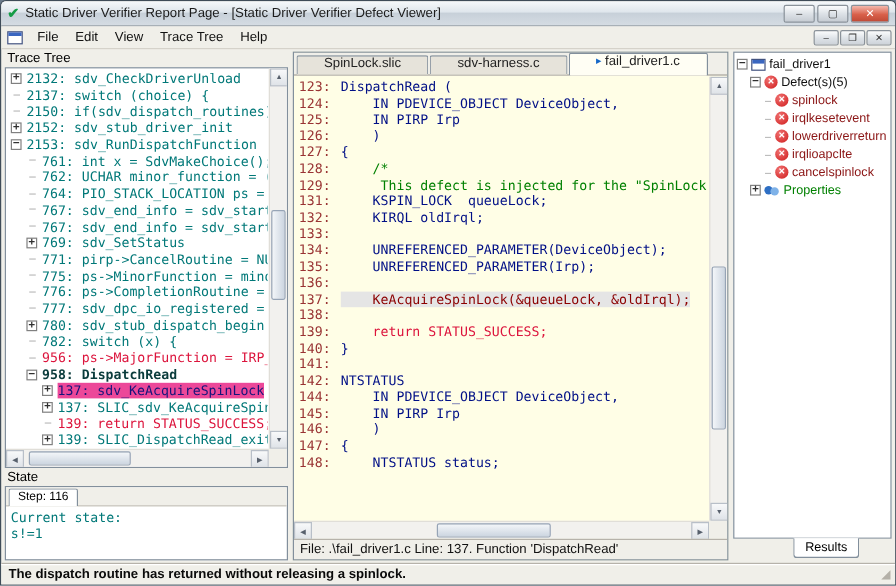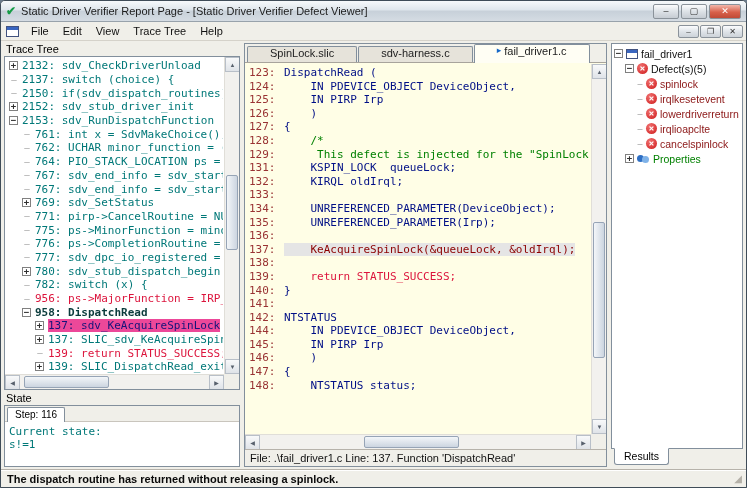--- a/index.html
+++ b/index.html
@@ -118,21 +118,21 @@
   .appicon { width:12px; height:10px; border:1px solid #41527f; background:#fff; position:relative; }
   .appicon::before { content:""; position:absolute; left:0; right:0; top:0; height:3px; background:#3a66c0; }
   .picon { width:13px; height:10px; position:relative; }
   .picon::before { content:""; position:absolute; width:7px; height:7px; border-radius:50%; background:#2e6fc4; left:0; top:1px; }
   .picon::after  { content:""; position:absolute; width:7px; height:7px; border-radius:50%; background:#7fb2e8; left:5px; top:2px; }
   .c-black { color:#101010; }
   .c-maroon { color:#8b1515; }
   .c-green { color:#008000; }
   .results-bar { height:18px; flex:none; background:#f0efe9; display:flex; align-items:flex-start; padding-left:3px; }
   .results-tab { border:1px solid #828f9c; border-top:1px solid #fff; border-radius:0 0 3px 3px;
-                 background:#fff; padding:1px 9px 2px; margin-top:-1px; font-size:10.5px; }
+                 background:#fff; padding:1px 9px 2px; margin-top:-1px; font-size:10.5px;margin-left:47px; }
 
   
   .statusbar { height:18px; flex:none; background:#f0efe9; border-top:1px solid #b6b2aa;
                box-shadow:inset 0 1px 0 #ffffff; display:flex; align-items:center; padding:0 6px; }
   .status-text { font-weight:bold; color:#0a0a0a; flex:1; white-space:nowrap; overflow:hidden; }
   .resize-grip { color:#b4b0a8; font-size:10px; margin-right:-2px; }
 </style>
 </head>
 <body>
 

